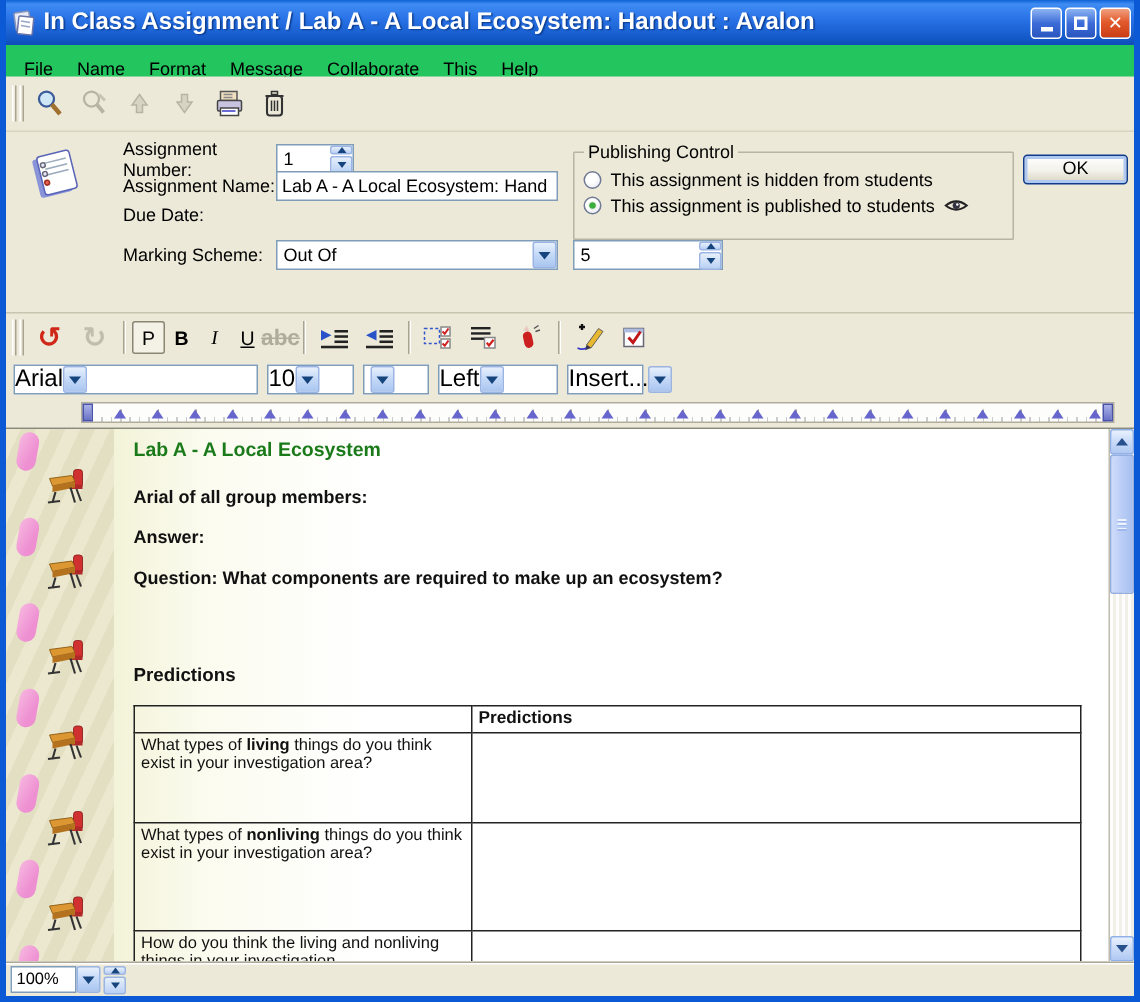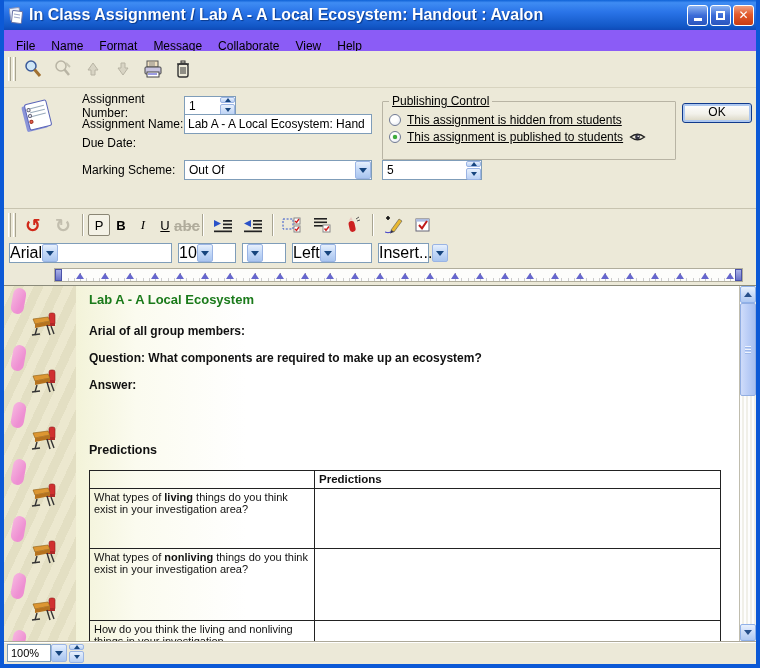--- a/index.html
+++ b/index.html
@@ -19,21 +19,21 @@
     white-space:nowrap; overflow:hidden; flex:1; }
   .tbtns{ display:flex; gap:2px; }
   .tbtn{ width:21px; height:21px; border:1px solid #fff; border-radius:3px; color:#fff;
     display:flex; align-items:center; justify-content:center; font-size:12px; font-weight:bold;
     background:linear-gradient(180deg,#8db4f2 0%,#3c6cd8 50%,#2a55be 100%); }
   .tbtn.close{ background:linear-gradient(180deg,#f0a080 0%,#e25a2c 45%,#c93c14 100%); }
   .tbtn .mindash{ width:8px; height:3px; background:#fff; margin-top:9px; }
   .tbtn .maxsq{ width:9px; height:9px; border:2px solid #fff; }
 
   
-  .menubar{ position:absolute; top:30px; left:0; right:0; height:33px; background:#8b5cf6;
+  .menubar{ position:absolute; top:30px; left:0; right:0; height:33px; background:#22c55e;
     border-bottom:1px solid #aca899; display:flex; align-items:center; padding-left:4px; }
   .menubar .mitem{ padding:2px 8px; font-size:12px; color:#000; }
 
   
   .toolbar1{ position:absolute; top:51px; left:0; right:0; height:37px; background:#ece9d8;
     border-bottom:1px solid #d8d4c0; display:flex; align-items:center; }
   .grip{ width:3px; height:24px; border-left:1px solid #fff; border-right:1px solid #a8a490;
     margin:0 2px 0 4px; }
   .grip + .grip{ margin-left:0; }
   .tb-ico{ width:26px; height:26px; display:flex; align-items:center; justify-content:center; margin:0 2px; }
@@ -52,21 +52,21 @@
   .cbtn i{ display:block; width:0; height:0; border:4px solid transparent; border-top:5px solid #16457e; margin-top:5px; }
   .spinpair{ width:15px; height:18px; display:flex; flex-direction:column; gap:1px; flex:0 0 auto; }
   .sbtn{ flex:1; background:linear-gradient(180deg,#e7f0fc,#b9d0f4); border:1px solid #9ab4e4; border-radius:2px;
     display:flex; align-items:center; justify-content:center; }
   .sbtn i{ width:0; height:0; border:3px solid transparent; }
   .sbtn.up i{ border-bottom:4px solid #16457e; margin-top:-3px; }
   .sbtn.dn i{ border-top:4px solid #16457e; margin-top:3px; }
   .name-input{ width:188px; height:20px; border:1px solid #7f9db9; font:12px "Liberation Sans",sans-serif;
     padding:0 3px; background:#fff; }
   fieldset.pub{ position:absolute; left:378px; top:6px; width:294px; height:66px;
-    border:1px solid #b8b4a4; border-radius:1px; padding:2px 6px;text-decoration:underline; }
+    border:1px solid #b8b4a4; border-radius:1px; padding:2px 6px; }
   fieldset.pub legend{ font-size:12px; padding:0 3px; }
   .radio-row{ display:flex; align-items:center; gap:6px; margin:3px 0; }
   .radio{ width:12px; height:12px; border-radius:50%; border:1px solid #707a94;
     background:radial-gradient(circle at 35% 30%,#fff 40%,#dfe4ee); position:relative; flex:0 0 auto; }
   .radio.sel::after{ content:""; position:absolute; left:3px; top:3px; width:4px; height:4px;
     border-radius:50%; background:#3aae3a; box-shadow:0 0 1px #1e7a1e; }
   .okbtn{ position:absolute; left:678px; top:15px; width:70px; height:20px;
     background:linear-gradient(180deg,#fff,#f2f1ea 55%,#d8d4c0); border:1px solid #103a8c; border-radius:3px;
     box-shadow:inset 0 0 0 2px #aec8f0; font-size:12px; text-align:center; line-height:17px; }
 
@@ -163,21 +163,21 @@
       <span class="tbtn close">✕</span>
     </span>
   </div>
 
   <div class="menubar">
     <span class="mitem">File</span>
     <span class="mitem">Name</span>
     <span class="mitem">Format</span>
     <span class="mitem">Message</span>
     <span class="mitem">Collaborate</span>
-    <span class="mitem">View</span>
+    <span class="mitem">This</span>
     <span class="mitem">Help</span>
   </div>
 
   <div class="toolbar1">
     <span class="grip"></span>
     <span class="grip"></span>
     <span class="tb-ico">
       <svg width="20" height="20" viewBox="0 0 20 20">
           <circle cx="8" cy="7" r="5" fill="#cfe6f6" stroke="#3a5a9a" stroke-width="1.5"></circle>
           <line x1="11.5" y1="10.5" x2="17" y2="17" stroke="#a07030" stroke-width="3"></line>
@@ -524,22 +524,22 @@
           </svg>
         </div>
         <div class="tile">
           <span class="pill"></span>
         </div>
       </div>
 
     <div class="doccontent">
       <div class="dtitle">Lab A - A Local Ecosystem</div>
       <div class="dpara p1">Arial of all group members:</div>
+      <div class="dpara p3">Answer:</div>
       <div class="dpara p2">Question: What components are required to make up an ecosystem?</div>
-      <div class="dpara p3">Answer:</div>
       <div class="phead">Predictions</div>
 
       <table class="pred">
         <tbody>
             <tr>
           <th class="c1 hdr"></th>
           <th class="hdr">Predictions</th>
         </tr>
         <tr class="r1">
           <td class="c1"><span>What types of </span><span class="bw">living</span><span> things do you think exist in your investigation area?</span></td>

